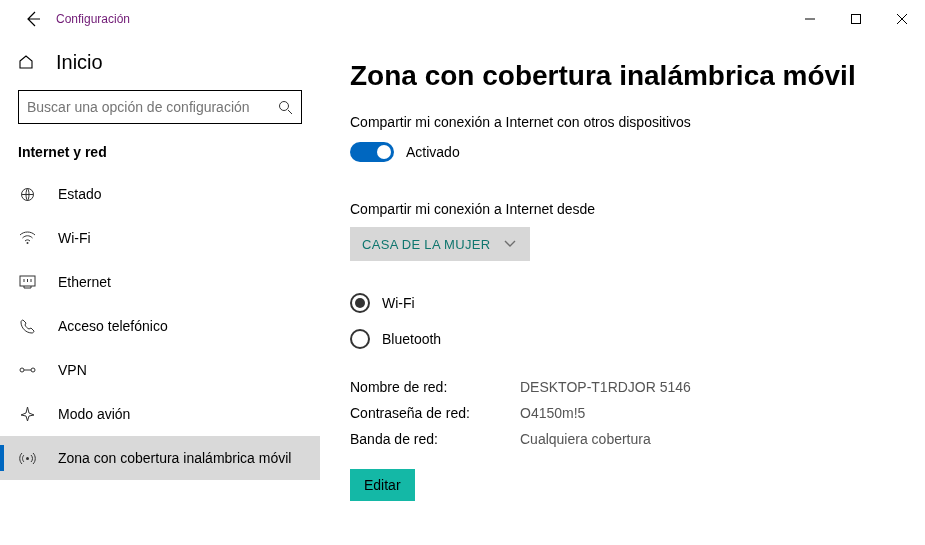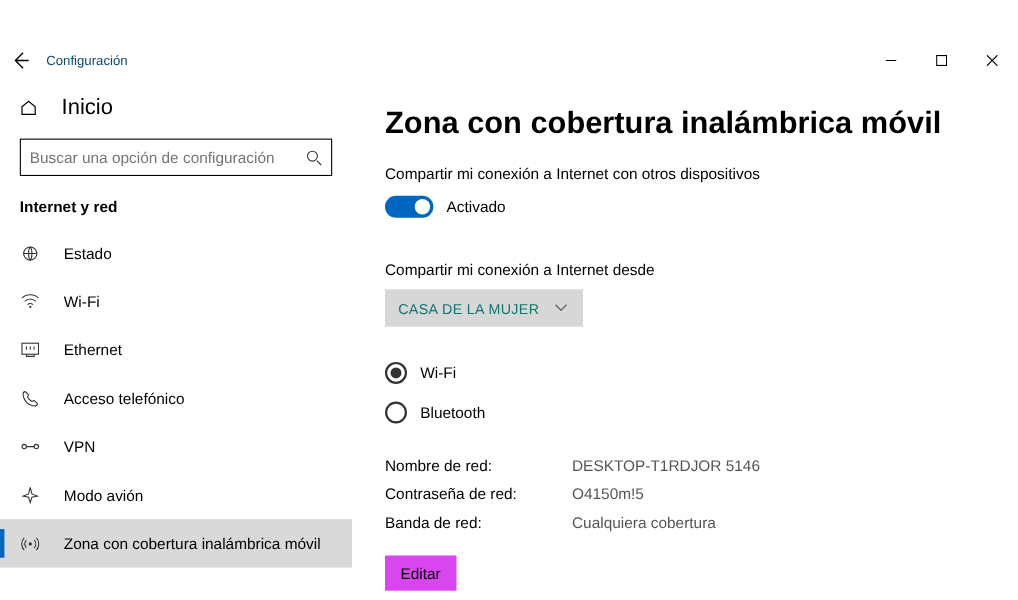--- a/index.html
+++ b/index.html
@@ -1,19 +1,19 @@
 <!DOCTYPE html>
 <html><head>
   <meta charset="utf-8">
   <style>
     * { margin: 0; padding: 0; box-sizing: border-box; font-family: "Segoe UI", Tahoma, Arial, sans-serif; }
     body { width: 925px; height: 545px; background: #fff; overflow: hidden; display: flex; flex-direction: column; }
 
     
-    .titlebar { height: 38px; display: flex; align-items: center; color: #0c4a6e; margin-top: 36px; }
+    .titlebar { height: 38px; display: flex; align-items: center; padding-left: 14px; color: #701a75; }
     .titlebar .back { width: 38px; display: flex; justify-content: center; align-items: center; cursor: pointer; }
     .titlebar .title { font-size: 12px; margin-left: 4px; }
     .winctrl { margin-left: auto; display: flex; }
     .winctrl div { width: 46px; height: 38px; display: flex; justify-content: center; align-items: center; cursor: pointer; }
     .winctrl svg { stroke: #000; }
 
     
     .content { flex: 1; display: flex; overflow: hidden; }
     .sidebar { width: 320px; padding: 6px 0 0 0; }
     .main { flex: 1; padding: 22px 30px 0 30px; overflow-y: auto; }
@@ -42,21 +42,21 @@
     .select .chev { color: #6e6e6e; }
     .radio-group { margin-bottom: 22px; }
     .radio-row { display: flex; align-items: center; gap: 12px; height: 36px; cursor: pointer; }
     .radio { width: 20px; height: 20px; border: 2px solid #333; border-radius: 50%; display: flex; align-items: center; justify-content: center; }
     .radio.checked .dot { width: 10px; height: 10px; background: #333; border-radius: 50%; }
     .radio-label { font-size: 14px; }
     .info-table { font-size: 14px; margin-bottom: 8px; }
     .info-table .row { display: flex; height: 26px; align-items: flex-start; }
     .info-table .k { width: 170px; color: #000; }
     .info-table .v { color: #555; }
-    .edit-btn { display: inline-flex; align-items: center; justify-content: center; height: 32px; padding: 0 14px; background: #d946ef; font-size: 14px; cursor: pointer; border: none; color: #000; margin-top:4px; }
+    .edit-btn { display: inline-flex; align-items: center; justify-content: center; height: 32px; padding: 0 14px; background: #14b8a6; font-size: 14px; cursor: pointer; border: none; color: #000; margin-top:4px; }
 
     svg { display: block; }
   </style>
 </head>
 <body>
 
 <div class="titlebar">
   <div class="back">
     <svg width="16" height="16" viewBox="0 0 16 16" fill="none">
         <path d="M10 1 3 8l7 7M3 8h12" stroke="#000" stroke-width="1.2"></path>

